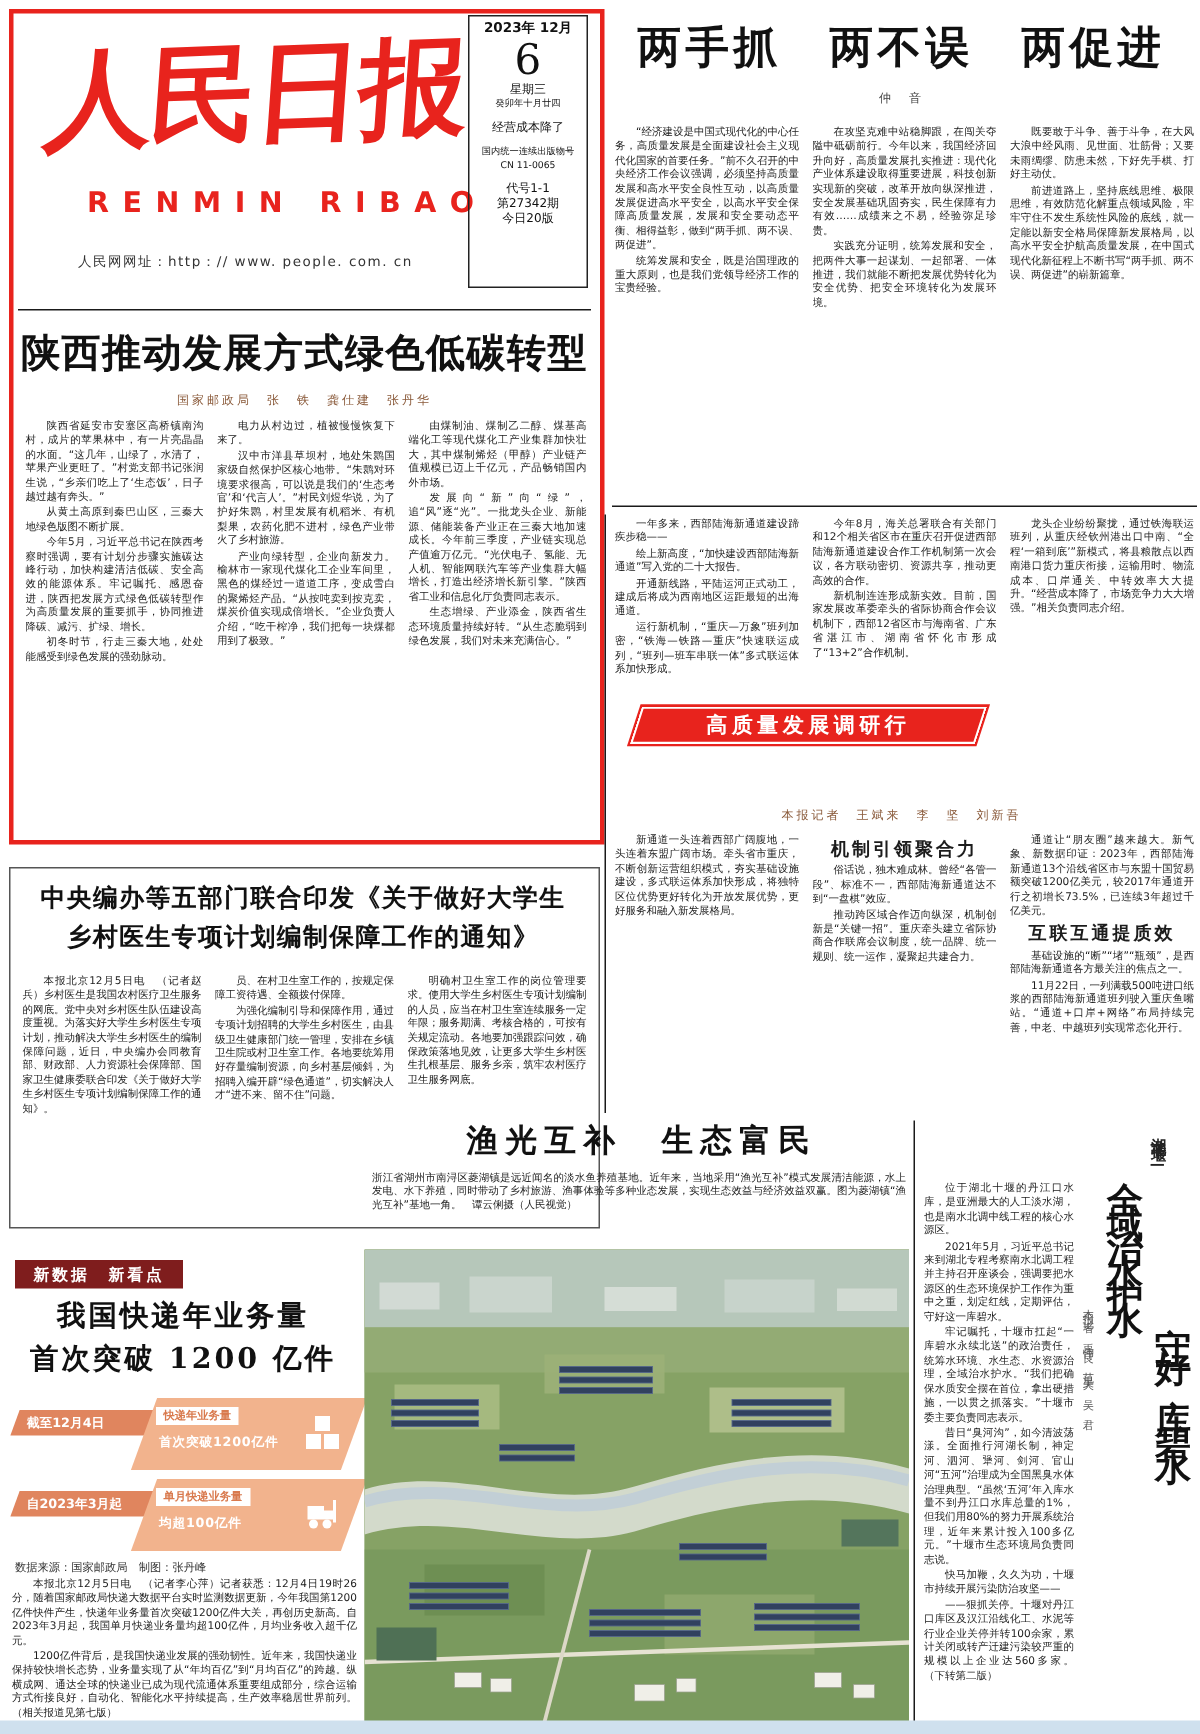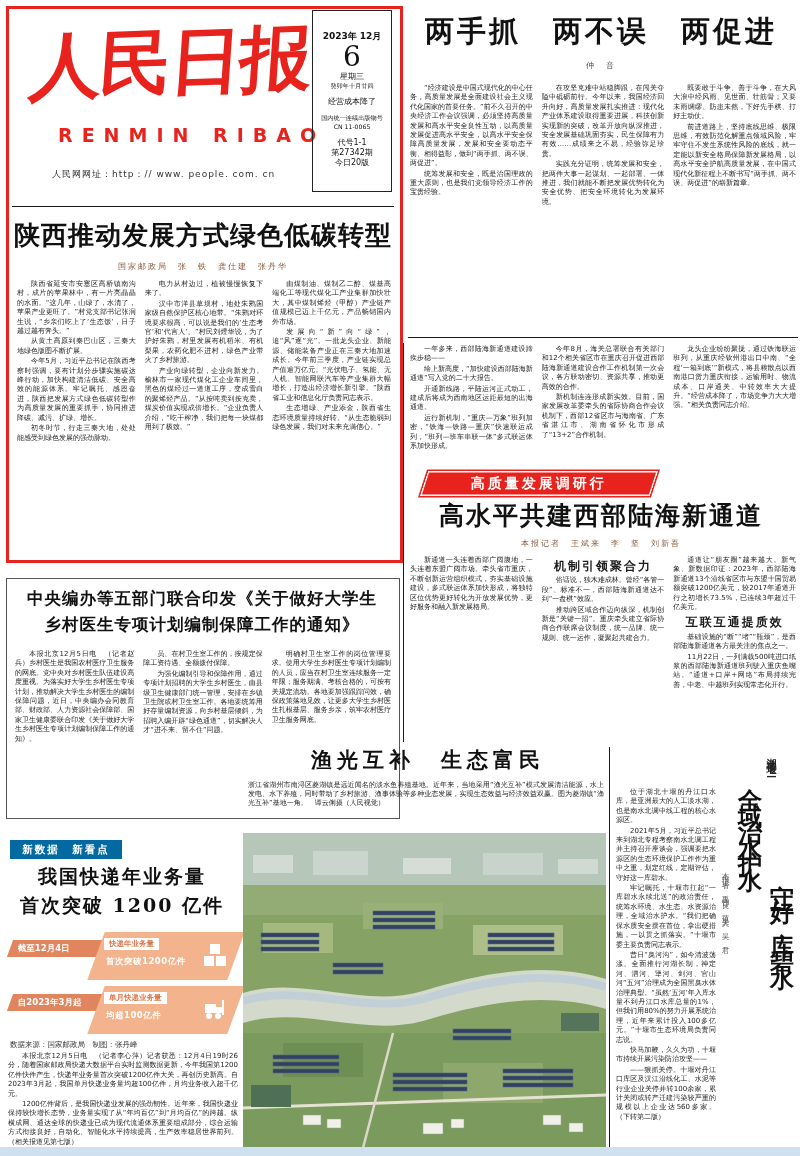--- a/index.html
+++ b/index.html
@@ -9,21 +9,21 @@
   .hline{position:absolute;background:#1a1a1a;height:1px;}
   .vline{position:absolute;background:#1a1a1a;width:1px;}
   
   #red-box{left:6px;top:6px;width:391px;height:551px;border:3px solid #e8231d;}
   #paper-title{left:30px;top:26px;width:280px;font-family:"DejaVu Serif",serif;
       font-size:72px;font-weight:bold;color:#e8231d;transform:rotate(-2deg) skewX(-6deg);
       letter-spacing:-2px;line-height:1;}
   #paper-latin{left:58px;top:124px;color:#e8231d;font-weight:bold;font-size:19px;letter-spacing:9px;}
   #paper-site{left:52px;top:168px;font-size:9px;color:#333;letter-spacing:1px;}
   #date-box{left:312px;top:10px;width:80px;height:182px;border:1px solid #222;
-      text-align:center;font-size:8px;line-height:1.25;padding-top:20px;box-sizing:border-box;}
+      text-align:center;font-size:8px;line-height:1.25;padding-top:3px;box-sizing:border-box;}
   #date-box .d1{font-weight:bold;font-size:9px;}
   #date-box .day{font-size:28px;line-height:30px;font-family:"DejaVu Serif",serif;}
   #date-box .sep{margin-top:7px;}
   #date-box .tiny{font-size:6.5px;transform:scale(.95);}
   .mast-rule{top:206px;left:12px;width:382px;}
   #lead-headline{left:12px;top:218px;width:382px;text-align:center;font-size:26px;
       font-weight:bold;letter-spacing:1px;}
   .byline{text-align:center;font-size:8px;color:#8a5a3a;letter-spacing:2px;}
   #lead-byline{left:12px;top:261px;width:382px;}
   .art-body{font-size:7px;line-height:9.4px;text-align:justify;color:#1c1c1c;}
@@ -48,21 +48,21 @@
       font-weight:bold;letter-spacing:2px;}
   #corr-byline{left:406px;top:538px;width:390px;}
   #corr-bottom{left:410px;top:556px;width:386px;height:184px;}
   .subhead{font-weight:bold;font-size:12px;text-align:center;letter-spacing:2px;margin:6px 0 5px;}
   
   #notice-box{left:6px;top:578px;width:392px;height:239px;border:1px solid #555;}
   #notice-h1{left:10px;top:588px;width:384px;text-align:center;font-size:16.5px;font-weight:bold;letter-spacing:1px;}
   #notice-h2{left:10px;top:614px;width:384px;text-align:center;font-size:16.5px;font-weight:bold;letter-spacing:1px;}
   #notice-body{left:15px;top:650px;width:376px;height:158px;}
   
-  #exp-badge{left:10px;top:840px;width:112px;height:19px;background:#0369a1;color:#fff;
+  #exp-badge{left:10px;top:840px;width:112px;height:19px;background:#7f1d1d;color:#fff;
       font-size:10.5px;font-weight:bold;letter-spacing:2px;display:flex;align-items:center;justify-content:center;}
   #exp-h1{left:6px;top:864px;width:232px;text-align:center;font-size:19px;font-weight:bold;letter-spacing:2px;font-family:"DejaVu Serif",serif;}
   #exp-h2{left:6px;top:893px;width:232px;text-align:center;font-size:19px;font-weight:bold;letter-spacing:2px;font-family:"DejaVu Serif",serif;}
   #exp-graphic{left:8px;top:930px;width:230px;height:106px;}
   .gband-label{position:absolute;background:#e0855e;color:#fff;font-size:8.5px;font-weight:bold;
       display:flex;align-items:center;padding:0 8px;transform:skewX(-20deg);}
   .gband-label span{transform:skewX(20deg);}
   .gband-main{position:absolute;background:#f2b38d;transform:skewX(-20deg);}
   .gband-inner{transform:skewX(20deg);position:relative;width:100%;height:100%;}
   .gtab{position:absolute;left:8px;top:6px;background:#fff;color:#d97a4e;font-size:7.5px;
@@ -163,21 +163,20 @@
         <p class="para">今年8月，海关总署联合有关部门和12个相关省区市在重庆召开促进西部陆海新通道建设合作工作机制第一次会议，各方联动密切、资源共享，推动更高效的合作。</p>
         <p class="para">新机制连连形成新实效。目前，国家发展改革委牵头的省际协商合作会议机制下，西部12省区市与海南省、广东省湛江市、湖南省怀化市形成了“13+2”合作机制。</p>
       </div>
     <div class="col">
         <p class="para">龙头企业纷纷聚拢，通过铁海联运班列，从重庆经钦州港出口中南、“全程‘一箱到底’”新模式，将县粮散点以西南港口货力重庆衔接，运输用时、物流成本、口岸通关、中转效率大大提升。“经营成本降了，市场竞争力大大增强。”相关负责同志介绍。</p>
       </div>
   </div>
   <div class="abs" id="corr-banner">
     <span>高质量发展调研行</span>
   </div>
-  <div class="abs" id="corr-headline">高水平共建西部陆海新通道</div>
   <div class="abs byline" id="corr-byline">本报记者　王斌来　李　坚　刘新吾</div>
   <div class="abs cols art-body" id="corr-bottom">
     <div class="col">
         <p class="para">新通道一头连着西部广阔腹地，一头连着东盟广阔市场。牵头省市重庆，不断创新运营组织模式，夯实基础设施建设，多式联运体系加快形成，将独特区位优势更好转化为开放发展优势，更好服务和融入新发展格局。</p>
       </div>
     <div class="col">
       <div class="subhead">机制引领聚合力</div>
       <div>
           <p class="para">俗话说，独木难成林。曾经“各管一段”、标准不一，西部陆海新通道达不到“一盘棋”效应。</p>
           <p class="para">推动跨区域合作迈向纵深，机制创新是“关键一招”。重庆牵头建立省际协商合作联席会议制度，统一品牌、统一规则、统一运作，凝聚起共建合力。</p>

